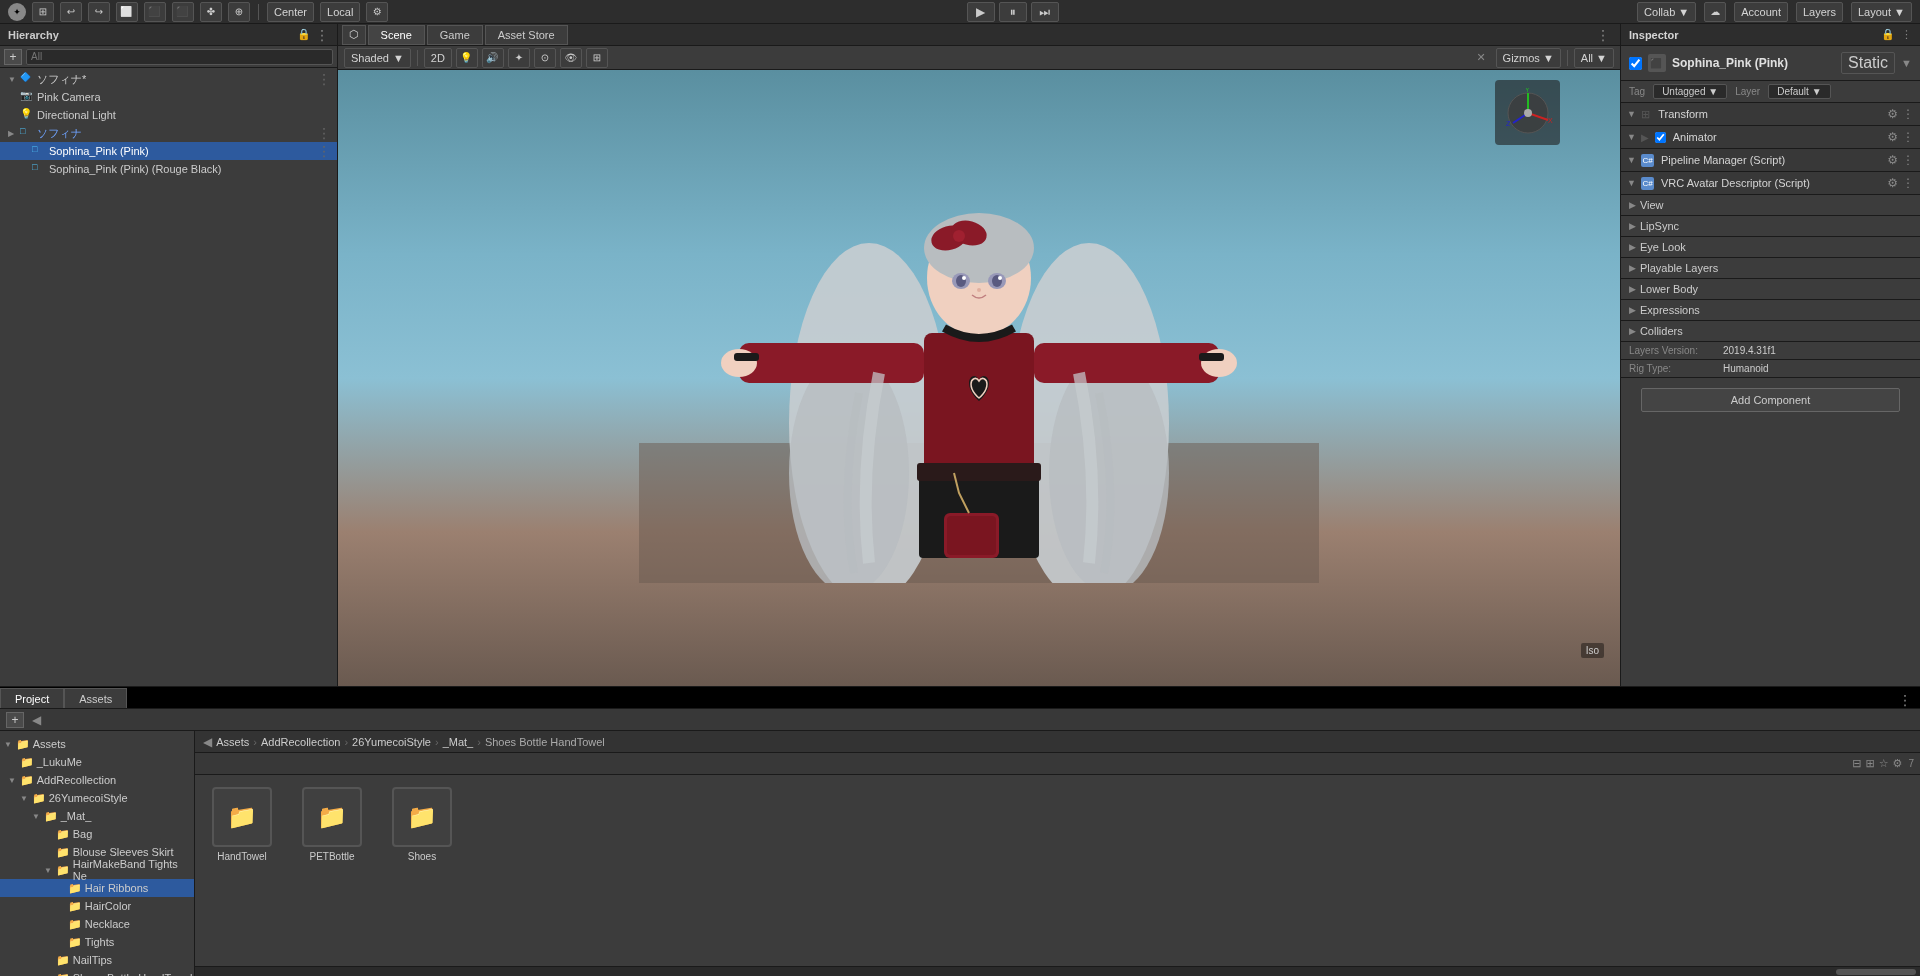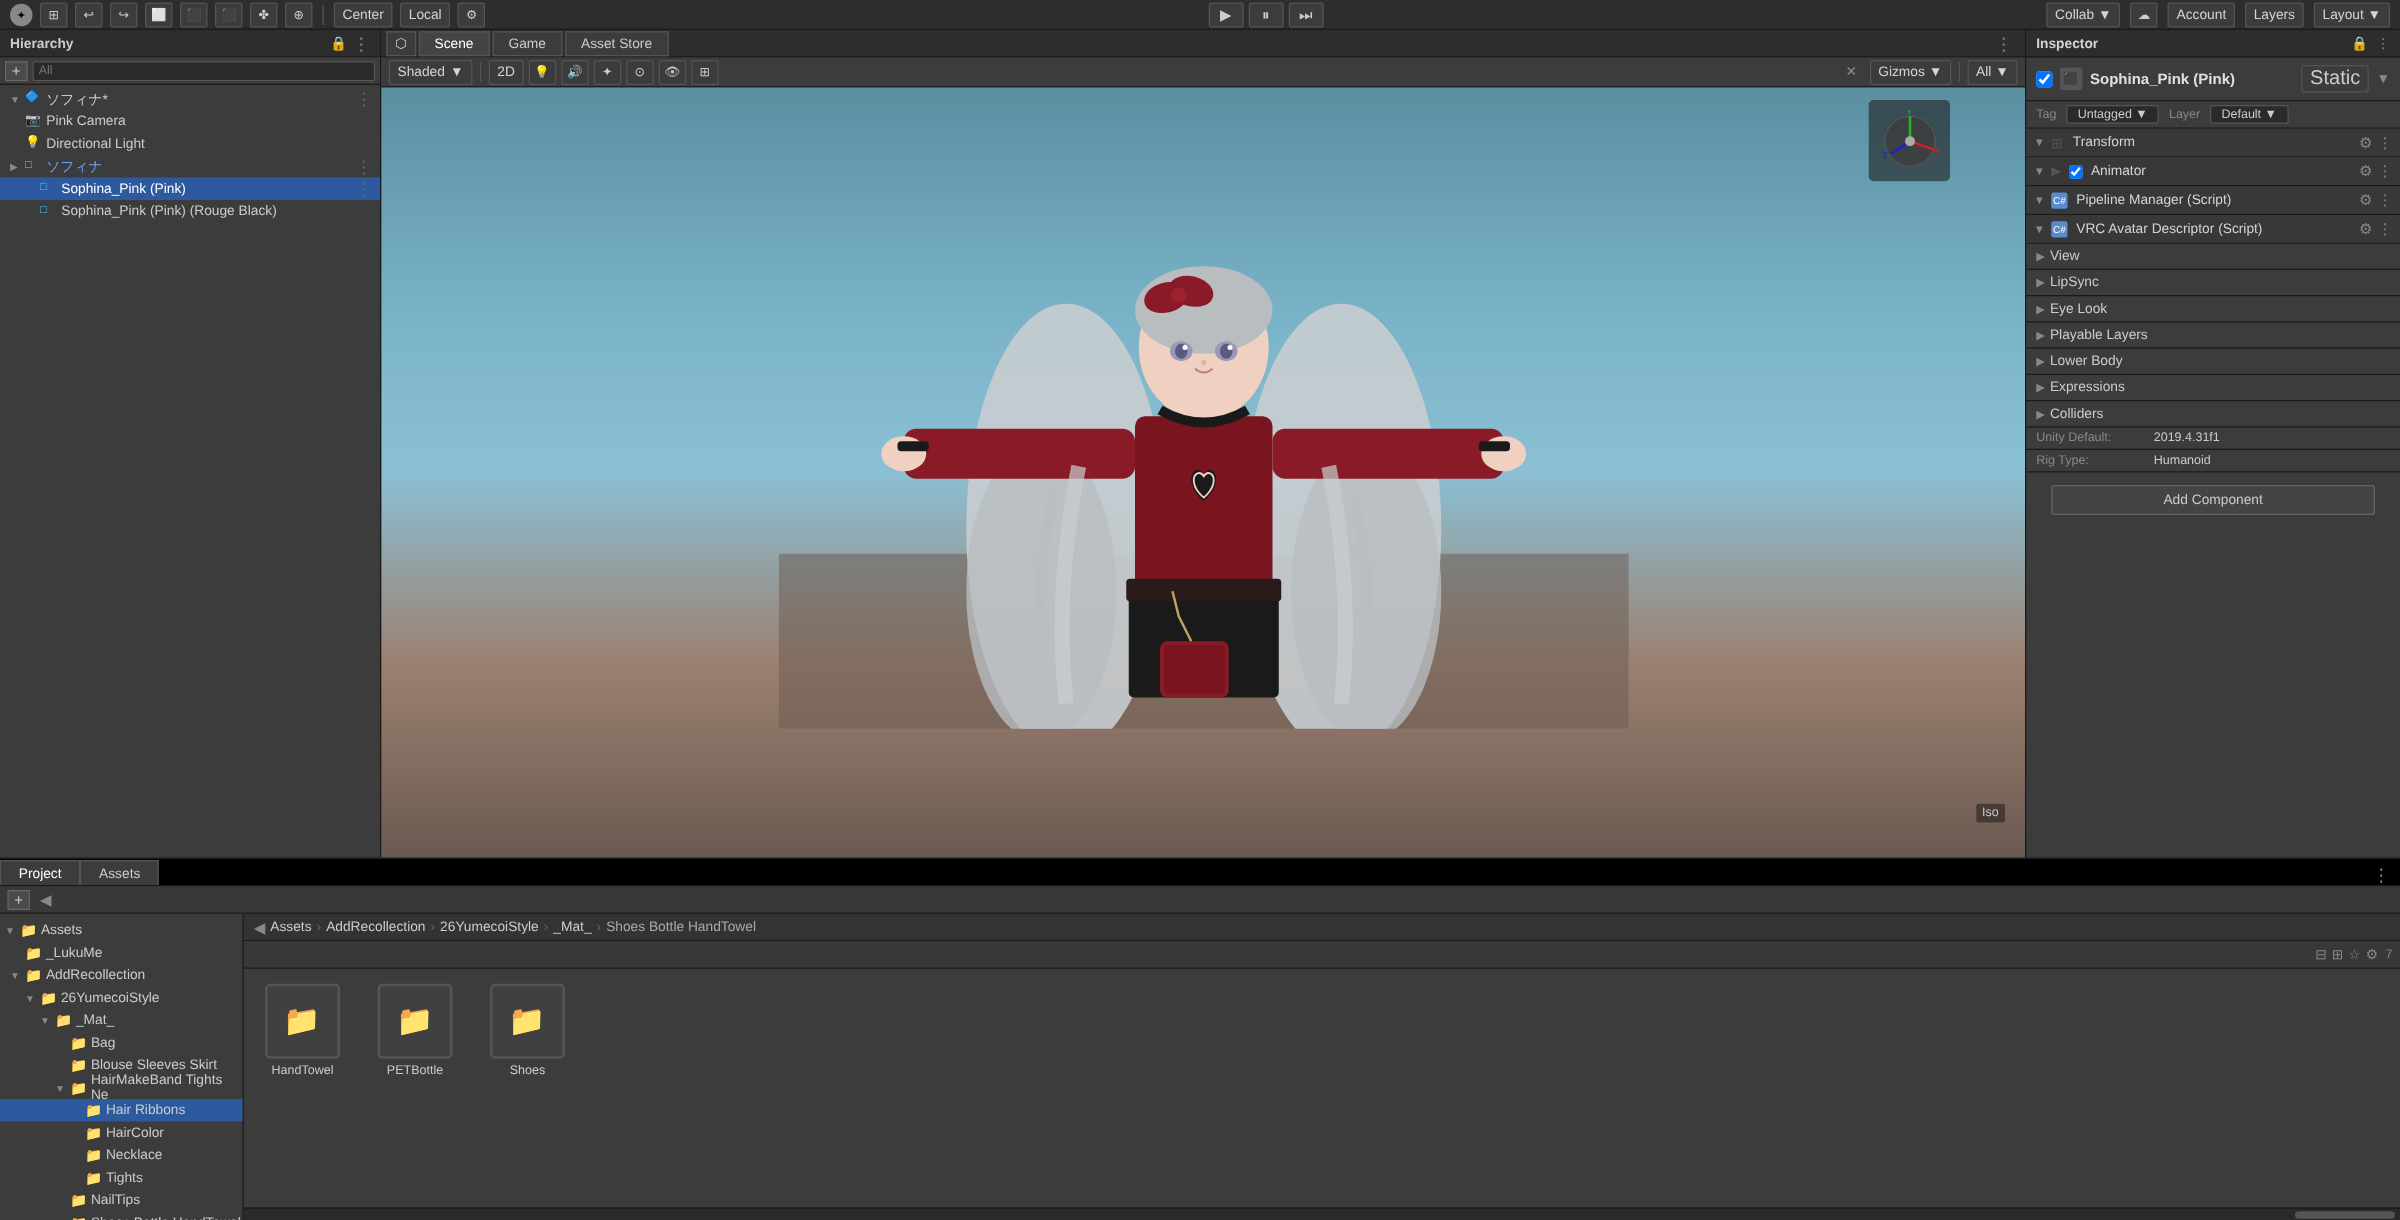--- a/index.html
+++ b/index.html
@@ -99,21 +99,21 @@
 
     
     .main-content {
       display: flex;
       flex: 1;
       overflow: hidden;
     }
 
     
     .hierarchy-panel {
-      width: 305px;
+      width: 338px;
       background: #3c3c3c;
       border-right: 1px solid #1a1a1a;
       display: flex;
       flex-direction: column;
       flex-shrink: 0;
     }
     .panel-header {
       height: 22px;
       background: #2d2d2d;
       display: flex;
@@ -880,21 +880,21 @@
     <div class="inspector-section">
       <span class="arrow">▶</span>
       <span class="label">Expressions</span>
     </div>
     <div class="inspector-section">
       <span class="arrow">▶</span>
       <span class="label">Colliders</span>
     </div>
 
     <div class="info-row">
-      <span class="info-label">Unity Default:</span>
+      <span class="info-label">Layers Version:</span>
       <span class="info-value">2019.4.31f1</span>
     </div>
     <div class="info-row">
       <span class="info-label">Rig Type:</span>
       <span class="info-value">Humanoid</span>
     </div>
 
     <div class="add-component-btn">Add Component</div>
   </div>
 

